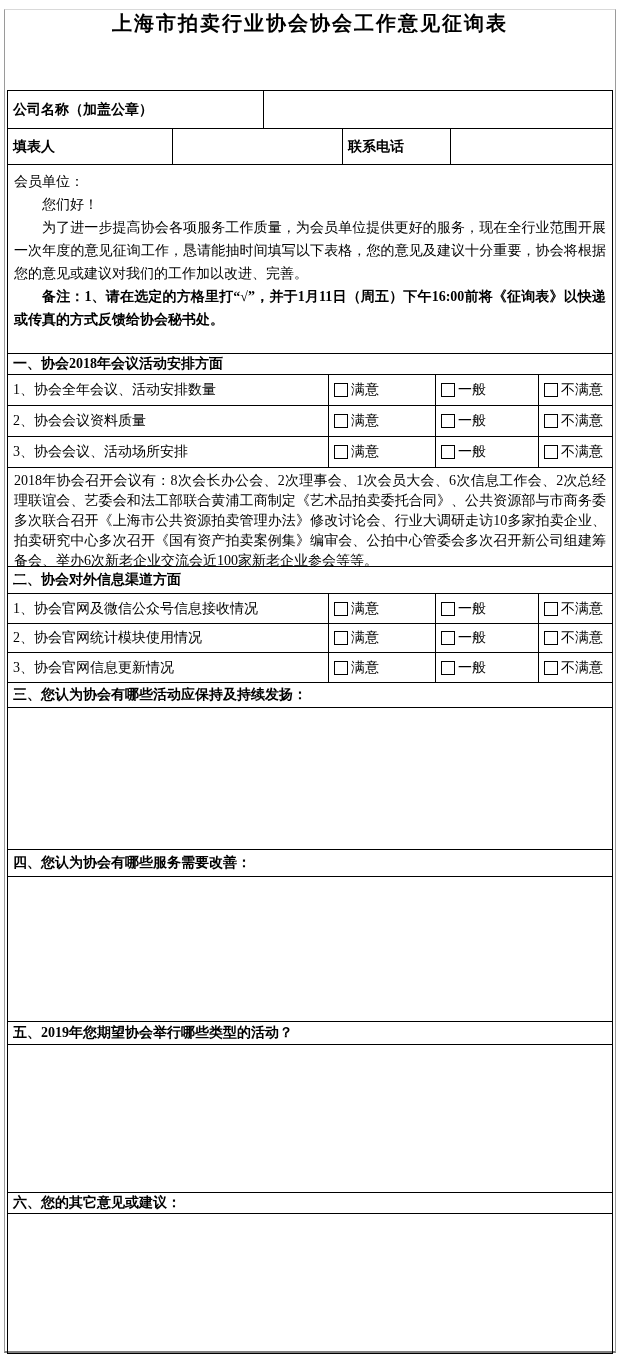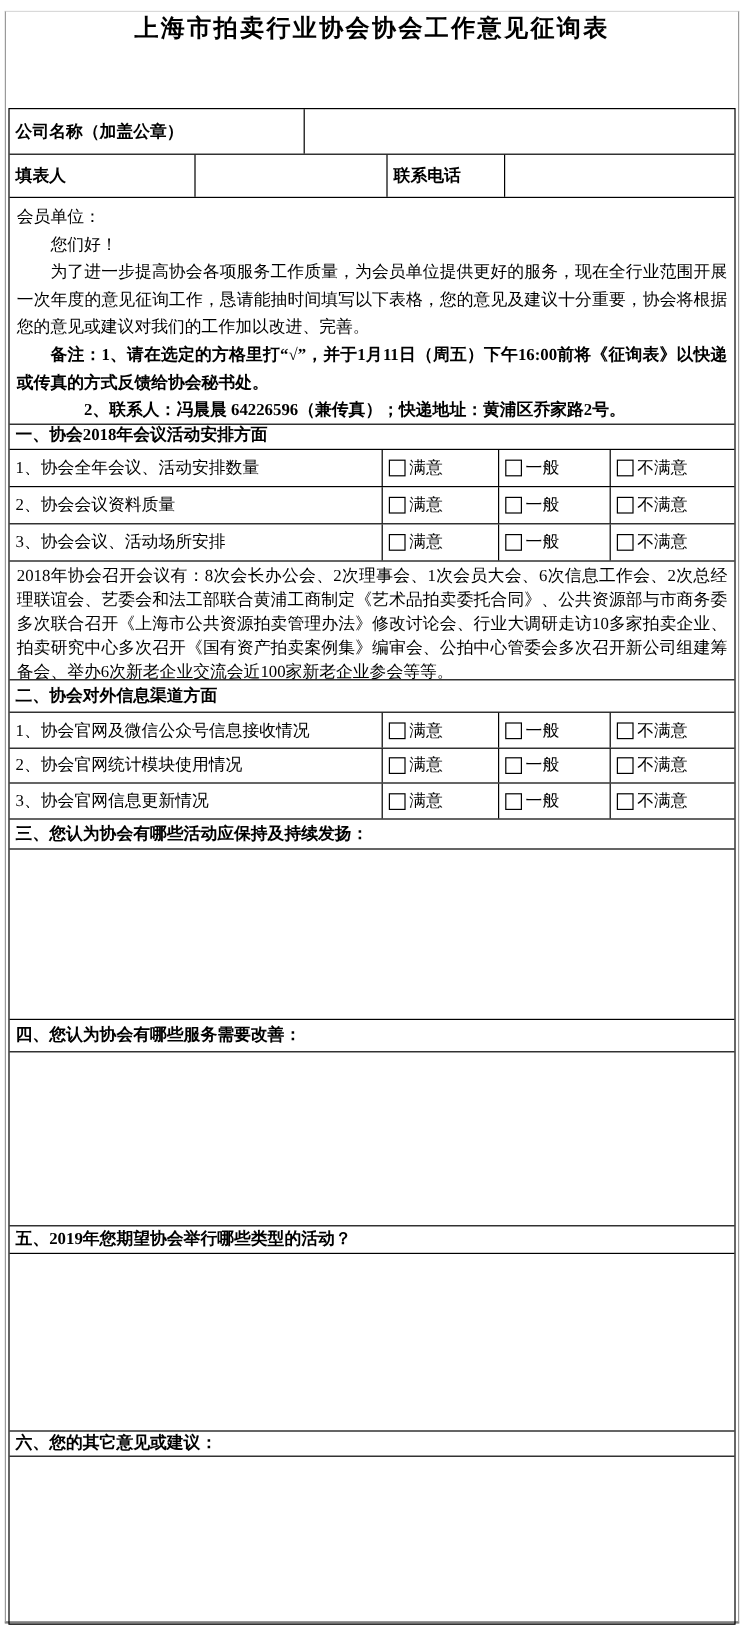--- a/index.html
+++ b/index.html
@@ -17,21 +17,21 @@
   }
   .title-block{
     height:80px;display:flex;justify-content:center;
   }
   .doc-title{
     font-size:20px;font-weight:bold;letter-spacing:2px;white-space:nowrap;
   }
   .tbl{
     box-sizing:border-box;border:1px solid #000;width:606px;
   }
-  .row{display:flex;box-sizing:border-box;align-items:stretch;}
+  .row{display:flex;box-sizing:border-box;align-items:stretch;gap:10px;}
   .row + .row{border-top:1px solid #000;}
   .cell{
     box-sizing:border-box;display:flex;align-items:center;
     padding:2px 5px;font-size:14px;overflow:hidden;
   }
   .cell + .cell{border-left:1px solid #000;}
   .bold{font-weight:bold;}
   .grow{flex:1 1 auto;}
   
   .r-company{height:37px;}
@@ -43,21 +43,21 @@
   
   .r-intro{height:189px;}
   .intro-cell{
     display:block;padding:5px 6px 0 6px;font-size:14px;line-height:23px;
     text-align:justify;
   }
   .ind2{text-indent:2em;}
   .ind4{text-indent:4em;}
   
   .sec-head{font-weight:bold;}
-  .r-sec1{height:21px;align-items:flex-end;}
+  .r-sec1{height:21px;}
   .r-sec2{height:27px;}
   .r-item31{height:31px;}
   .r-item30{height:30px;text-align:right;}
   .r-item29{height:29px;}
   .wlabel{width:310px;flex:0 0 auto;}
   .wopt1{width:97px;flex:0 0 auto;}
   .wopt2{width:93px;flex:0 0 auto;}
   .checkbox{
     display:inline-block;width:12px;height:12px;border:1px solid #000;
     margin-right:3px;flex:0 0 auto;background:#fff;
@@ -98,21 +98,20 @@
       <div class="cell bold w98">联系电话</div>
       <div class="cell grow"></div>
     </div>
 
     <div class="row r-intro">
       <div class="cell intro-cell grow">
         <div>会员单位：</div>
         <div class="ind2">您们好！</div>
         <div class="ind2">为了进一步提高协会各项服务工作质量，为会员单位提供更好的服务，现在全行业范围开展一次年度的意见征询工作，恳请能抽时间填写以下表格，您的意见及建议十分重要，协会将根据您的意见或建议对我们的工作加以改进、完善。</div>
         <div class="ind2 bold">备注：1、请在选定的方格里打“√”，并于1月11日（周五）下午16:00前将《征询表》以快递或传真的方式反馈给协会秘书处。</div>
-        <div class="ind4 bold">2、联系人：冯晨晨 64226596（兼传真）；快递地址：黄浦区乔家路2号。</div>
       </div>
     </div>
 
     <div class="row r-sec1">
       <div class="cell sec-head grow">一、协会2018年会议活动安排方面</div>
     </div>
 
     <div class="row r-item31">
       <div class="cell wlabel">1、协会全年会议、活动安排数量</div>
       <div class="cell wopt1">

